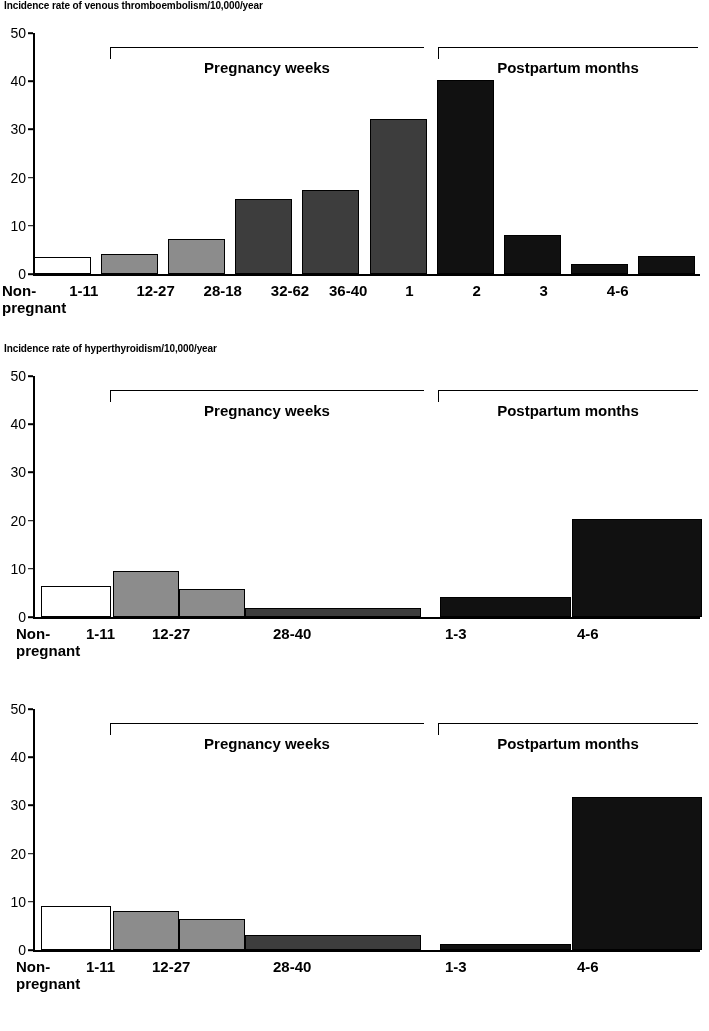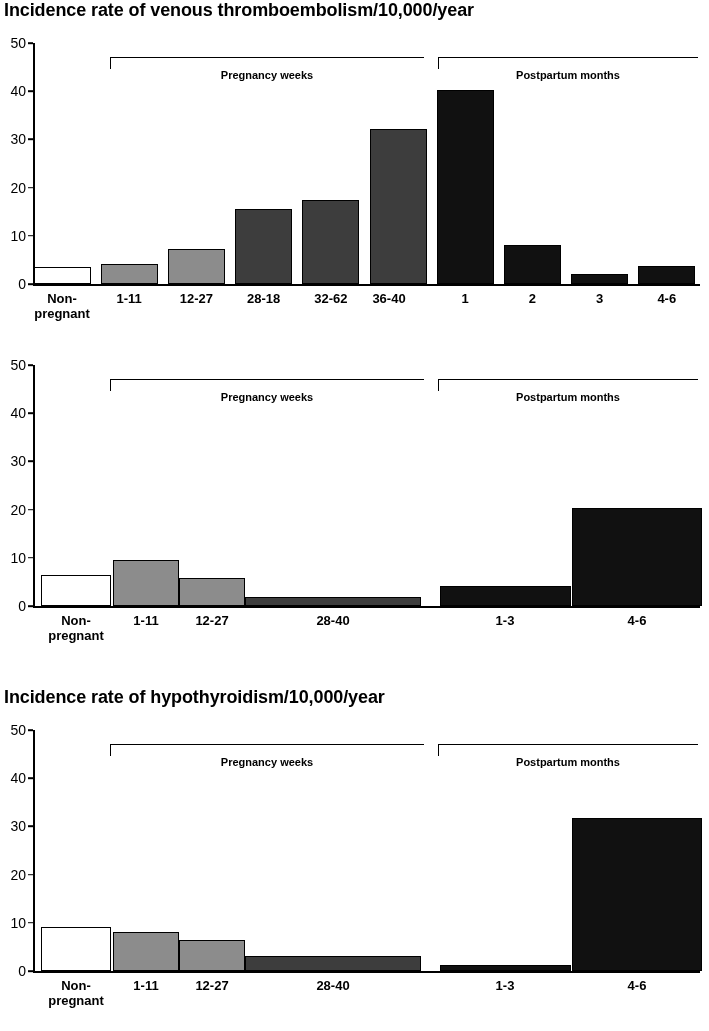--- a/index.html
+++ b/index.html
@@ -14,21 +14,21 @@
     width: 709px;
     height: 1031px;
     position: relative;
     overflow: hidden;
   }
   .panel {
     position: relative;
     width: 709px;
   }
   .panel-title {
-    font-size: 18px;
+    font-size: 10px;
     font-weight: bold;
     letter-spacing: -0.1px;
     margin: 0;
     padding: 0 0 0 4px;
   }
   .plot-wrap {
     position: relative;
     width: 709px;
   }
   .ytick-label {
@@ -57,40 +57,39 @@
     height: 1.8px;
     background: #000;
   }
   .bar {
     position: absolute;
     bottom: 0;
     border: 1.6px solid #000;
   }
   .xlabel {
     position: absolute;
-    text-align: center;
-    font-size: 13px;
+    font-size: 15px;
     font-weight: bold;
     line-height: 1.15;
     white-space: pre-line;
   }
   .group-bracket {
     position: absolute;
     height: 1.4px;
     background: #000;
   }
   .group-tick-left, .group-tick-right {
     position: absolute;
     width: 1.4px;
     background: #000;
   }
   .group-label {
     position: absolute;
     text-align: center;
-    font-size: 11px;
+    font-size: 15px;
     font-weight: bold;
   }
 </style>
 </head>
 <body>
 
 <div class="panel" style="height:343px;">
   <div class="panel-title">Incidence rate of venous thromboembolism/10,000/year</div>
   <div class="plot-wrap" id="plot0" style="height:320px;">
       <div class="yaxis-line" style="left: 33px; top: 22px; height: 242px;"></div>
@@ -131,20 +130,21 @@
       <div class="group-bracket" style="left: 110px; top: 36px; width: 314px;"></div>
       <div class="group-tick-left" style="left: 110px; top: 36px; height: 12px;"></div>
       <div class="group-label" style="left: 110px; width: 314px; top: 48px;">Pregnancy weeks</div>
       <div class="group-bracket" style="left: 438px; top: 36px; width: 260px;"></div>
       <div class="group-tick-left" style="left: 438px; top: 36px; height: 12px;"></div>
       <div class="group-label" style="left: 438px; width: 260px; top: 48px;">Postpartum months</div>
     </div>
 </div>
 
 <div class="panel" style="height:344px;">
+  <div class="panel-title">Incidence rate of hyperthyroidism/10,000/year</div>
   <div class="plot-wrap" id="plot1" style="height:321px;">
       <div class="yaxis-line" style="left: 33px; top: 22px; height: 242px;"></div>
       <div class="xaxis-line" style="left: 33px; top: 263px; width: 667px;"></div>
       <div class="ytick-label" style="top: 263px; right: 683px;">0</div>
       <div class="ytick-mark" style="left: 28px; top: 263px;"></div>
       <div class="ytick-label" style="top: 214.8px; right: 683px;">10</div>
       <div class="ytick-mark" style="left: 28px; top: 214.8px;"></div>
       <div class="ytick-label" style="top: 166.6px; right: 683px;">20</div>
       <div class="ytick-mark" style="left: 28px; top: 166.6px;"></div>
       <div class="ytick-label" style="top: 118.4px; right: 683px;">30</div>
@@ -169,21 +169,20 @@
       <div class="group-bracket" style="left: 110px; top: 36px; width: 314px;"></div>
       <div class="group-tick-left" style="left: 110px; top: 36px; height: 12px;"></div>
       <div class="group-label" style="left: 110px; width: 314px; top: 48px;">Pregnancy weeks</div>
       <div class="group-bracket" style="left: 438px; top: 36px; width: 260px;"></div>
       <div class="group-tick-left" style="left: 438px; top: 36px; height: 12px;"></div>
       <div class="group-label" style="left: 438px; width: 260px; top: 48px;">Postpartum months</div>
     </div>
 </div>
 
 <div class="panel" style="height:344px;">
-  <div class="panel-title">Incidence rate of hypothyroidism/10,000/year</div>
   <div class="plot-wrap" id="plot2" style="height:321px;">
       <div class="yaxis-line" style="left: 33px; top: 22px; height: 242px;"></div>
       <div class="xaxis-line" style="left: 33px; top: 263px; width: 667px;"></div>
       <div class="ytick-label" style="top: 263px; right: 683px;">0</div>
       <div class="ytick-mark" style="left: 28px; top: 263px;"></div>
       <div class="ytick-label" style="top: 214.8px; right: 683px;">10</div>
       <div class="ytick-mark" style="left: 28px; top: 214.8px;"></div>
       <div class="ytick-label" style="top: 166.6px; right: 683px;">20</div>
       <div class="ytick-mark" style="left: 28px; top: 166.6px;"></div>
       <div class="ytick-label" style="top: 118.4px; right: 683px;">30</div>

